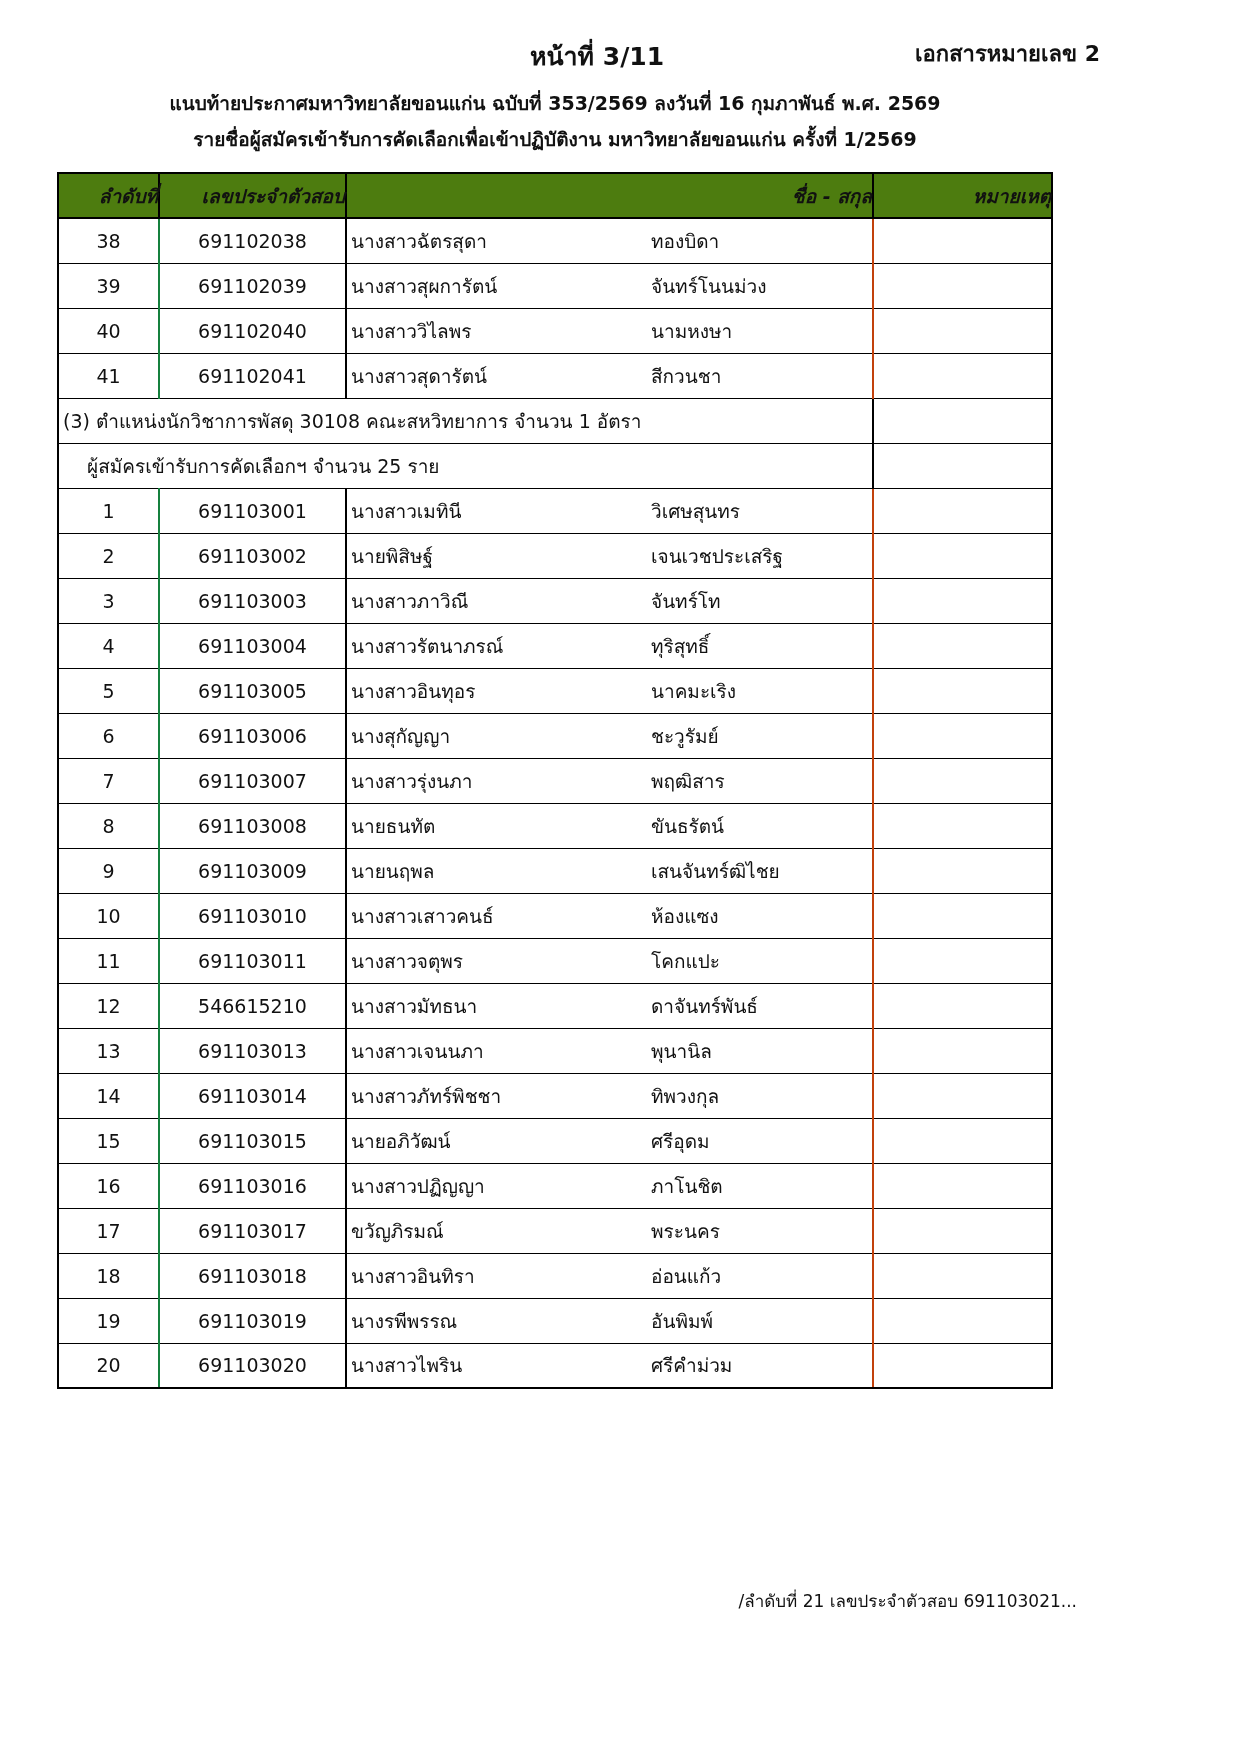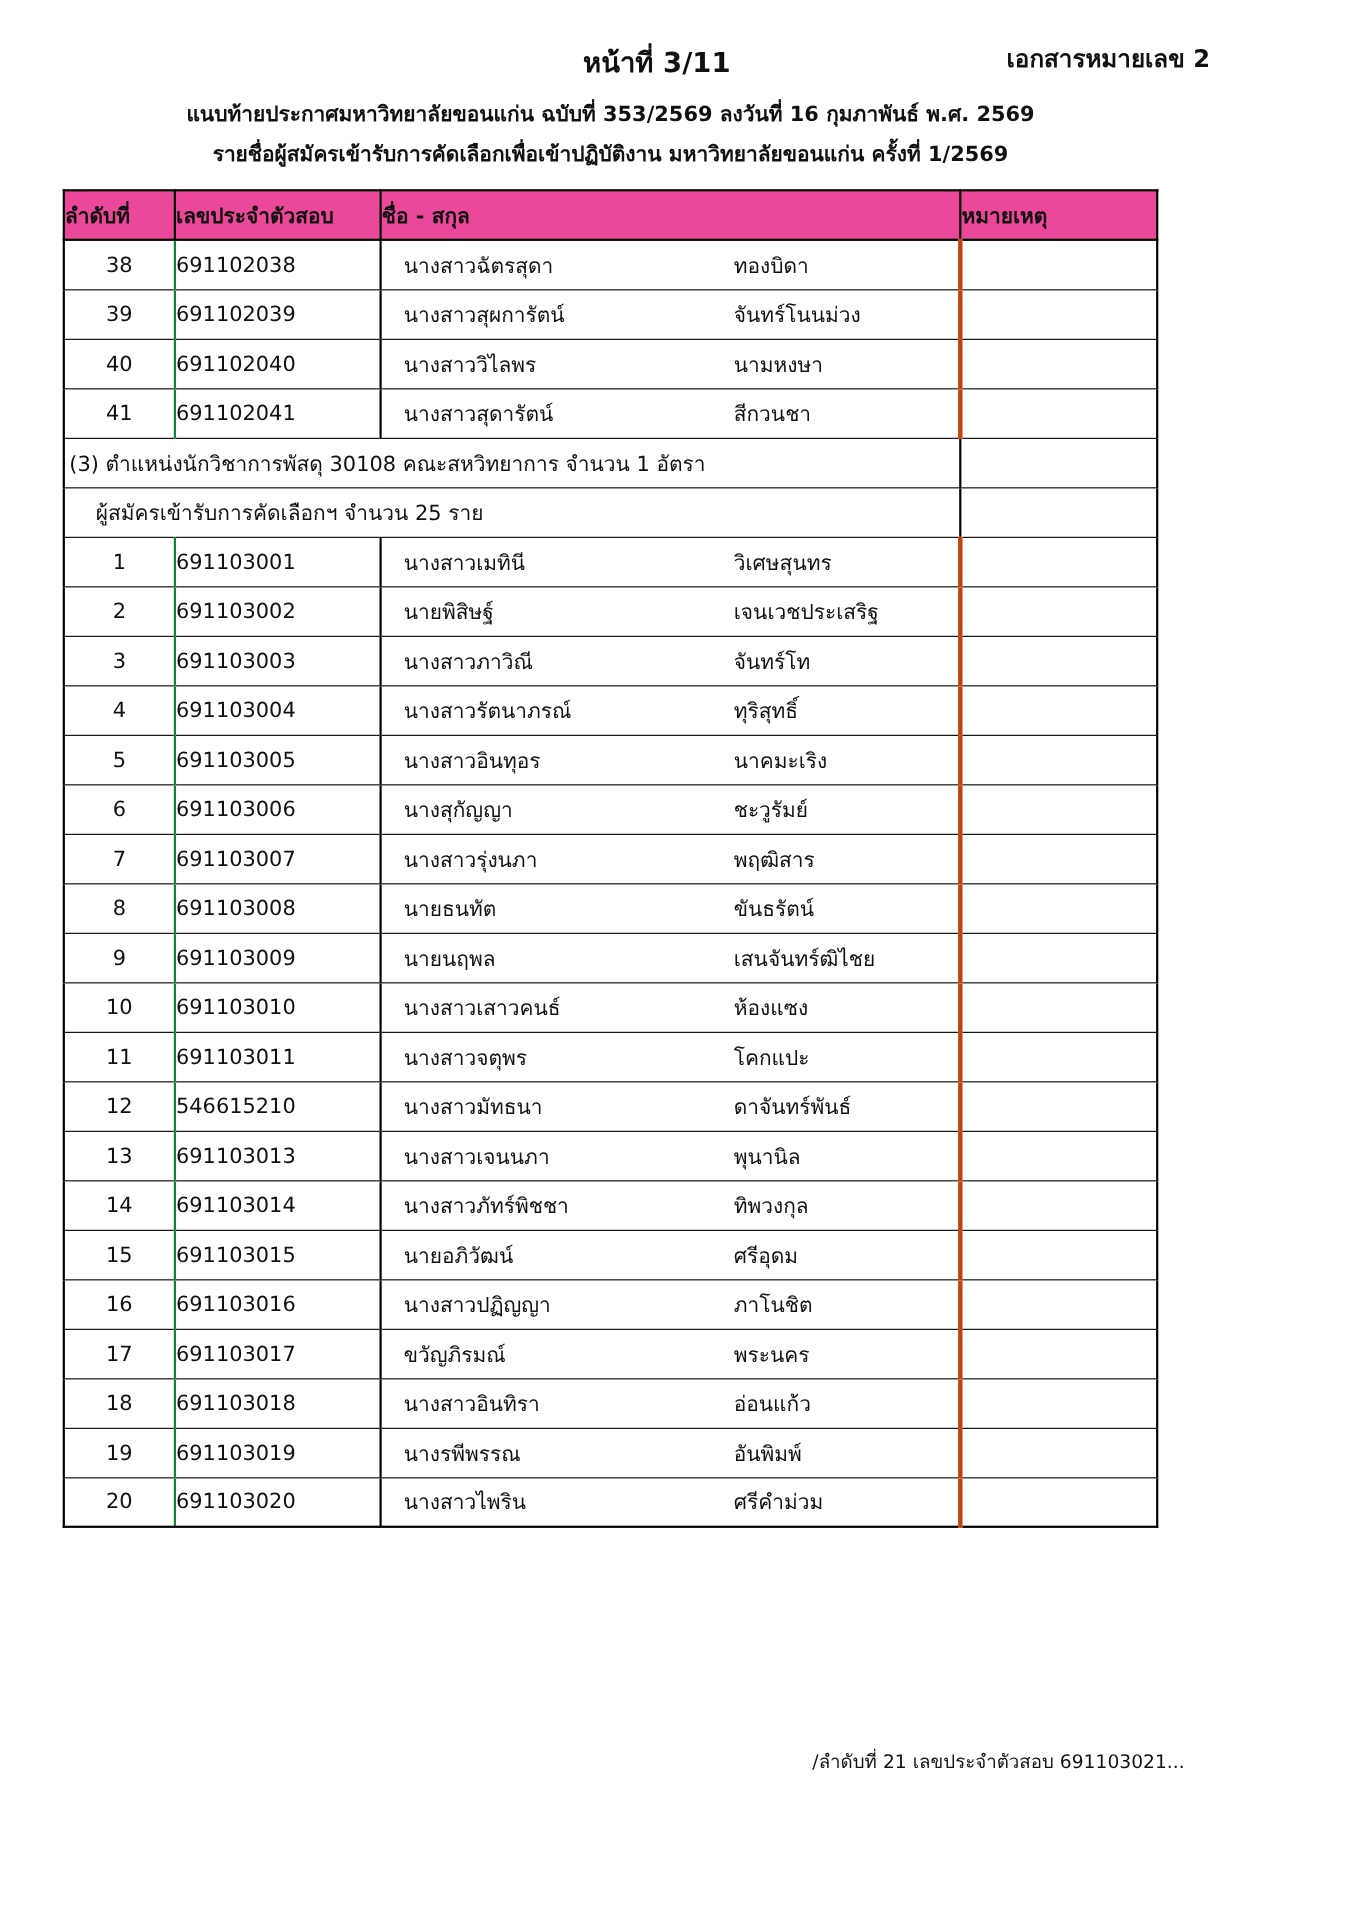--- a/index.html
+++ b/index.html
@@ -4,24 +4,24 @@
 <style>
   html, body { margin: 0; padding: 0; background: #ffffff; }
   body { width: 1240px; height: 1754px; position: relative; font-family: "DejaVu Sans", sans-serif; color: #111; overflow: hidden; }
   .page-number { position: absolute; top: 36px; left: 530px; font-size: 25px; font-weight: bold; }
   .doc-number { position: absolute; top: 36px; right: 140px; font-size: 22px; font-weight: bold; }
   .title-line { position: absolute; left: 0; width: 1110px; text-align: center; font-size: 19px; font-weight: bold; }
   .title1 { top: 88px; text-align: center; }
   .title2 { top: 124px; }
   table.list { position: absolute; top: 172px; left: 57px; border-collapse: collapse; width: 994px; table-layout: fixed; }
   table.list th, table.list td { border: 1px solid #000; height: 45px; padding: 0; font-size: 19px; box-sizing: border-box; }
-  table.list th { background: #ec4899; font-weight: bold; text-align: left; border-width: 2px; }
+  table.list th { background: #4d7c0f; font-weight: bold; text-align: right; border-width: 2px; font-style: italic; }
   table.list td.seq { text-align: center; border-left: 2px solid #000; border-right: 2px solid #15803d; }
-  table.list td.exam { text-align: left; border-right: 2px solid #000; }
-  table.list td.name { padding-left: 20px; border-right: 4px solid #c2410c; }
+  table.list td.exam { text-align: center; border-right: 2px solid #000; }
+  table.list td.name { padding-left: 4px; border-right: 2px solid #c2410c; }
   table.list td.remark { border-right: 2px solid #000; }
   .name-wrap { display: flex; }
   .first { width: 300px; white-space: nowrap; }
   .last { white-space: nowrap; }
   td.section { font-weight: normal; padding-left: 4px !important; border-left: 2px solid #000 !important; border-right: 2px solid #000 !important; }
   td.section.indent { padding-left: 28px !important; }
   tr.last-row td { border-bottom: 2px solid #000; }
   .continuation { position: absolute; top: 1587px; right: 163px; font-size: 17px; }
 </style>
 </head>

